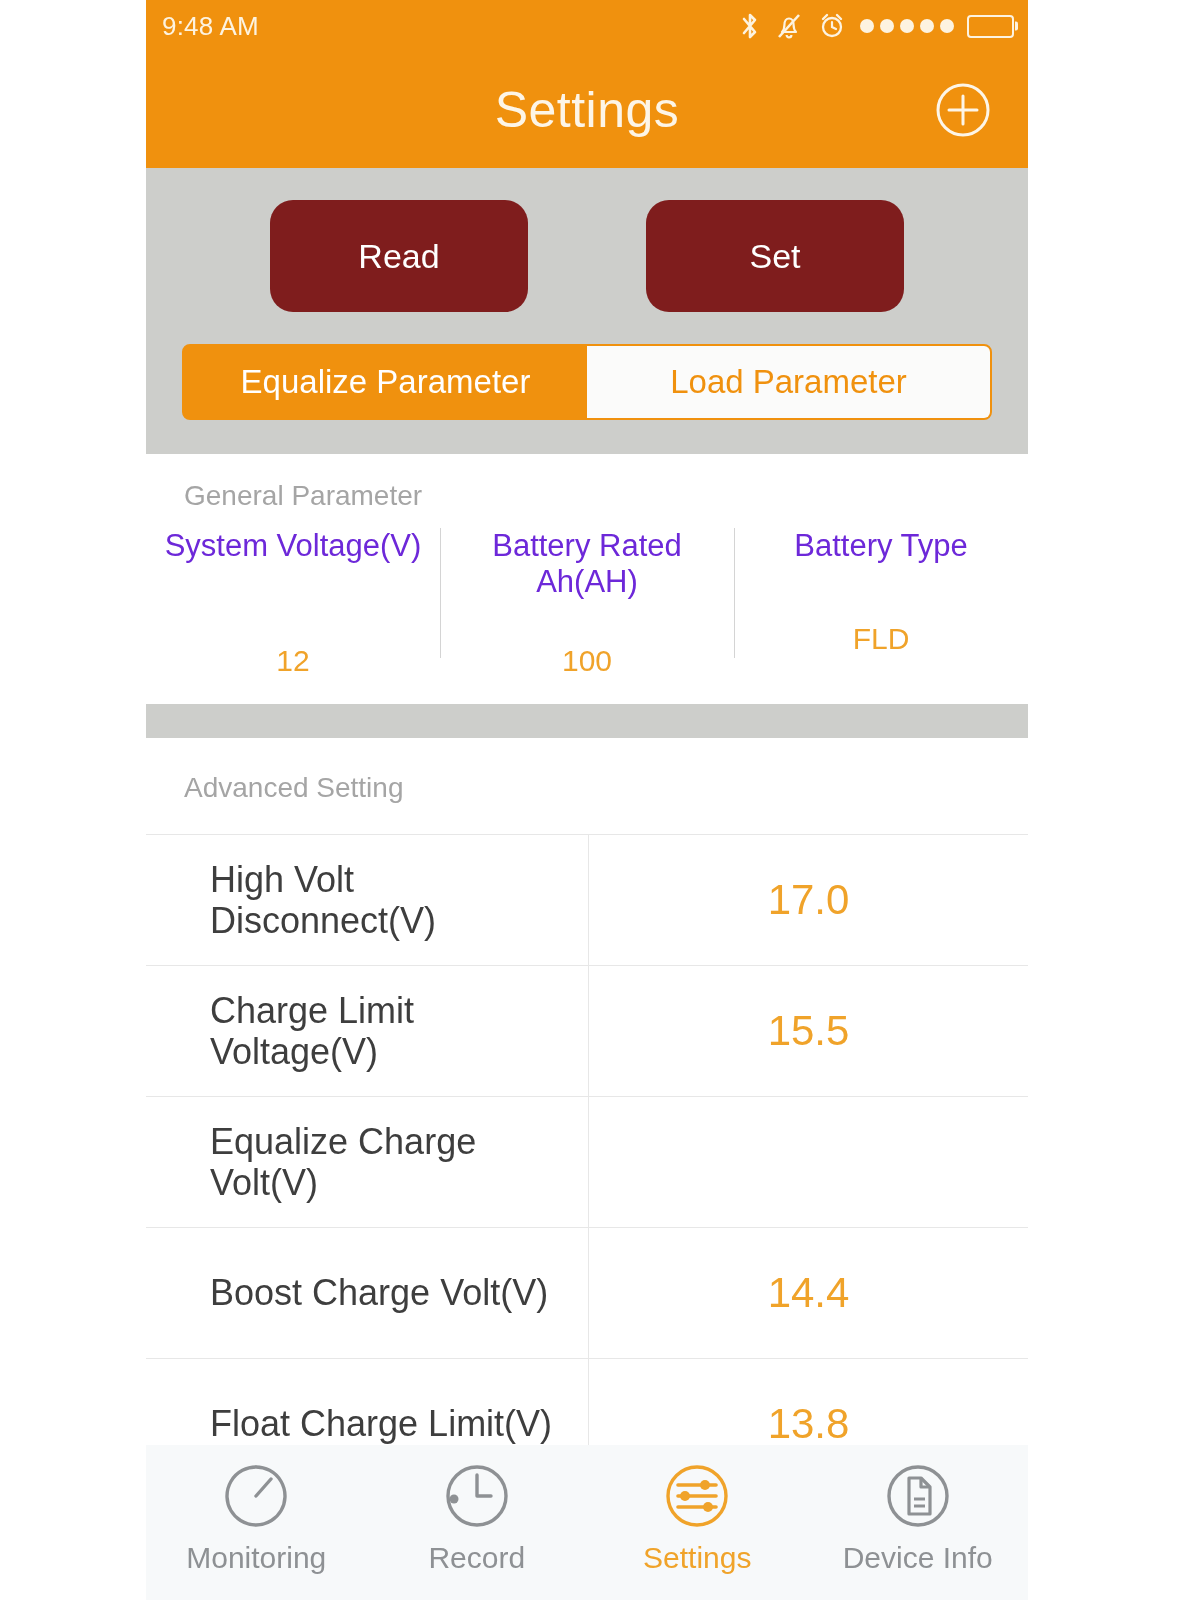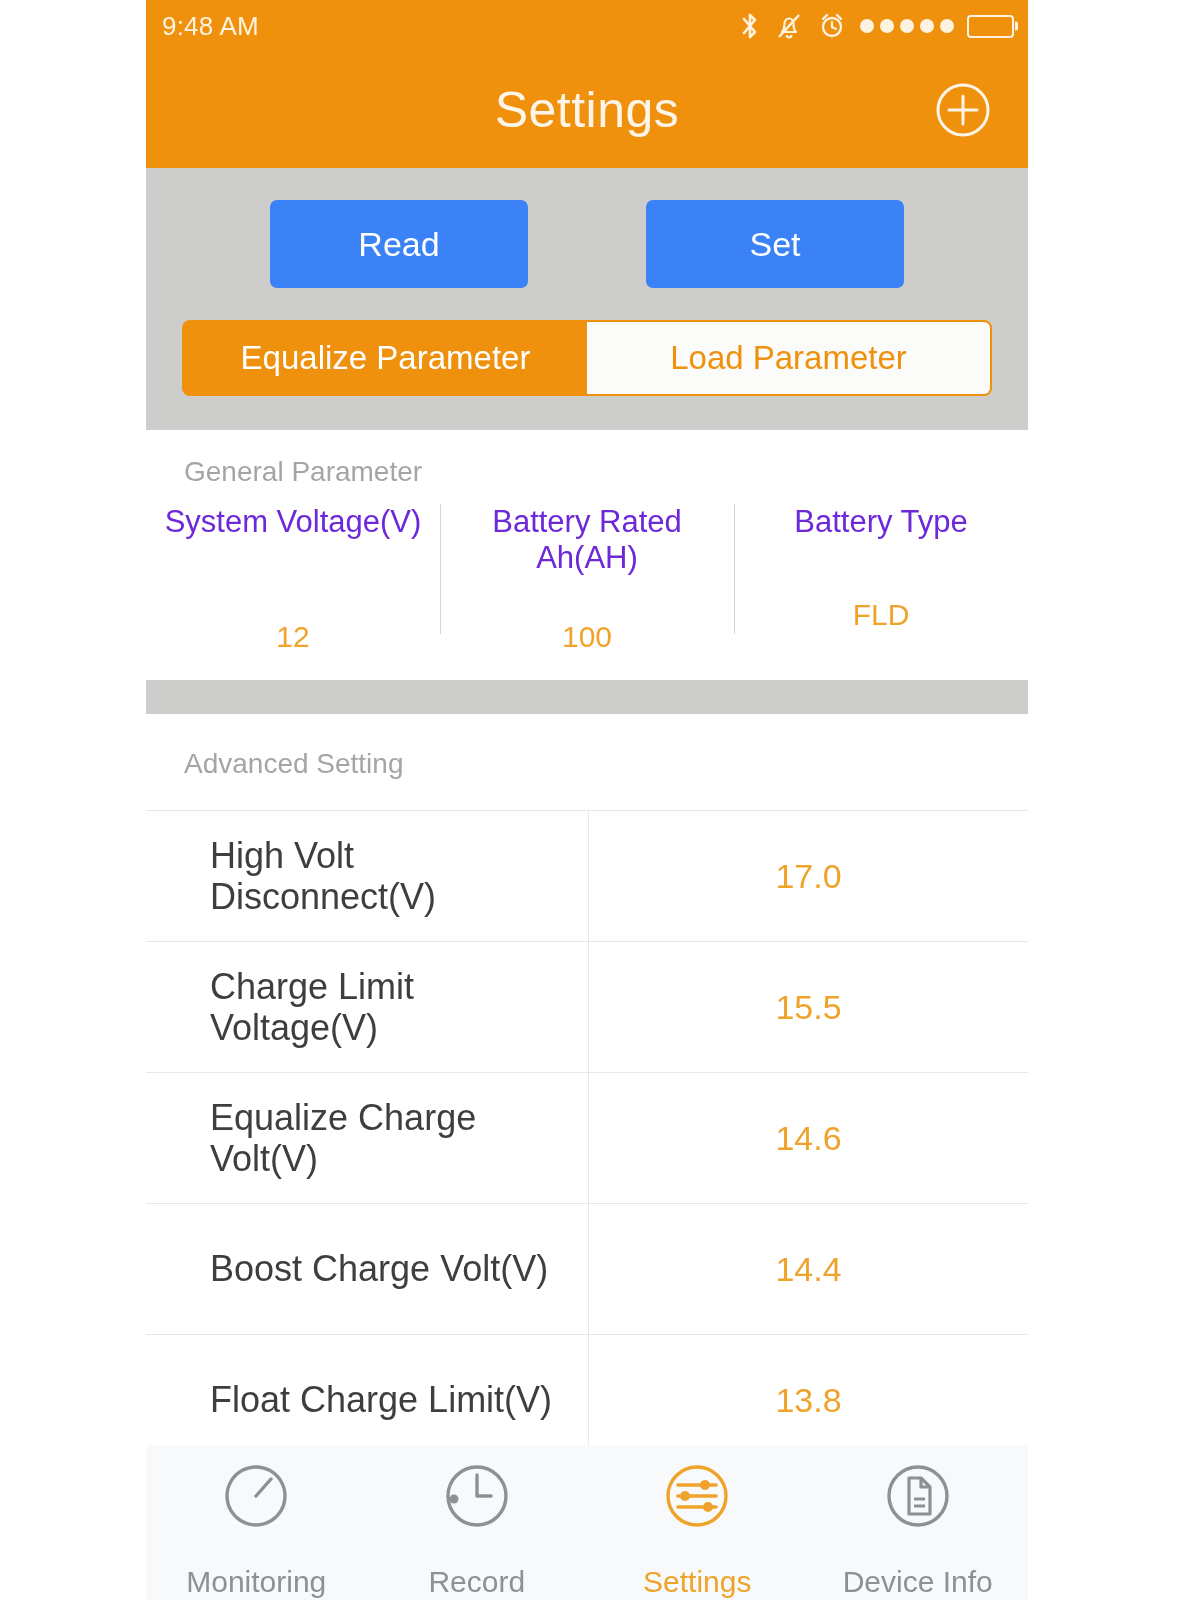--- a/index.html
+++ b/index.html
@@ -81,24 +81,24 @@
     width: 58px; height: 58px;
   }
 
   
   .toolbar {
     background: #cdcecb;
     padding: 32px 36px 34px 36px;
   }
   .btn-row { display: flex; gap: 0; justify-content: space-between; padding: 0 88px; }
   .pill {
-    width: 258px; height: 88px;
-    background: #3b82f6;
+    width: 258px; height: 112px;
+    background: #7f1d1d;
     border: none;
-    border-radius: 7px;
+    border-radius: 23px;
     color: #ffffff;
     font-size: 34px;
     font-family: "Liberation Sans", sans-serif;
     cursor: pointer;
   }
   .segmented {
     margin: 32px 0 0 0;
     display: flex;
     height: 76px;
     border: 2px solid #f0910e;
@@ -176,21 +176,21 @@
     font-size: 36px;
     color: #3e3e3e;
     line-height: 1.15;
     border-right: 1px solid #e7e7e7;
   }
   .row-value {
     flex: 1;
     display: flex;
     align-items: center;
     justify-content: center;
-    font-size: 34px;
+    font-size: 42px;
     color: #f0a32a;
   }
 
   
   .tabbar {
     position: absolute;
     left: 0; bottom: 0;
     width: 882px; height: 155px;
     background: #f7f9fa;
     display: flex;
@@ -199,21 +199,21 @@
   }
   .tab {
     flex: 1;
     display: flex;
     flex-direction: column;
     align-items: center;
     gap: 8px;
     cursor: pointer;
   }
   .tab-icon { width: 74px; height: 74px; }
-  .tab-label { font-size: 30px; color: #8e9194; margin-top: 24px; }
+  .tab-label { font-size: 30px; color: #8e9194; }
   .tab.active .tab-label { color: #f0a32a; }
 </style>
 </head>
 <body>
 
 <div id="phone">
 
   <div class="statusbar">
     <div class="status-time">9:48 AM</div>
     <div class="status-right">
@@ -291,21 +291,20 @@
     <div class="row">
       <div class="row-label">High Volt Disconnect(V)</div>
       <div class="row-value">17.0</div>
     </div>
     <div class="row">
       <div class="row-label">Charge Limit Voltage(V)</div>
       <div class="row-value">15.5</div>
     </div>
     <div class="row">
       <div class="row-label">Equalize Charge Volt(V)</div>
-      <div class="row-value">14.6</div>
     </div>
     <div class="row">
       <div class="row-label">Boost Charge Volt(V)</div>
       <div class="row-value">14.4</div>
     </div>
     <div class="row">
       <div class="row-label">Float Charge Limit(V)</div>
       <div class="row-value">13.8</div>
     </div>
     <div class="row">

